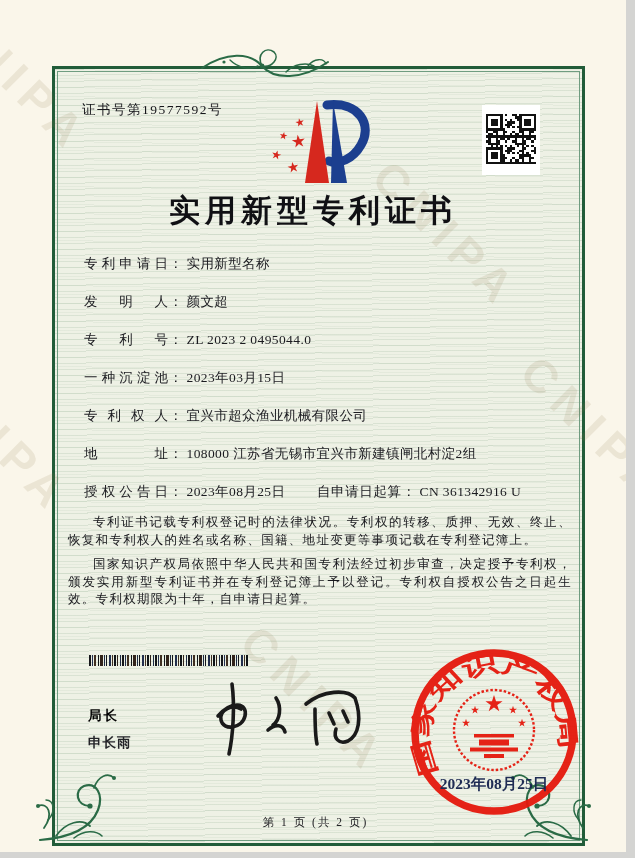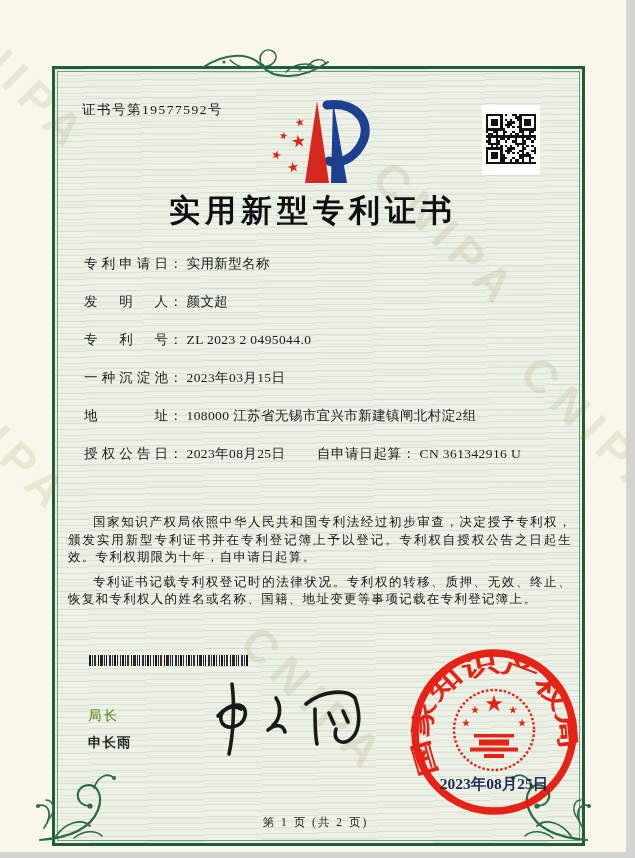--- a/index.html
+++ b/index.html
@@ -50,21 +50,21 @@
       line-height:17.6px;text-align:justify;color:#17171c;letter-spacing:1.3px;}
   .paras p{margin:0 0 7px 0;text-indent:2em;font-weight:500;}
 
   
   .barcode{position:absolute;left:89px;top:655px;width:162px;height:11px;z-index:2;
       display:flex;align-items:stretch;overflow:hidden;}
   .barcode span{display:block;height:100%;}
 
   
   .sig-title{position:absolute;left:88px;top:707px;z-index:2;font-family:"Liberation Sans",sans-serif;
-      font-size:13.5px;font-weight:400;color:#4d7c0f;letter-spacing:2px;}
+      font-size:13.5px;font-weight:700;color:#000000;letter-spacing:2px;}
   .sig-name{position:absolute;left:88px;top:734px;z-index:2;font-family:"Liberation Sans",sans-serif;
       font-size:13.5px;font-weight:700;color:#232328;letter-spacing:1px;}
   .sig-script{position:absolute;left:188px;top:678px;z-index:2;}
 
   
   .seal{position:absolute;left:406px;top:644px;width:176px;height:176px;z-index:4;opacity:.95;}
 
   .footer{position:absolute;left:52px;width:527px;top:815px;z-index:2;text-align:center;
       font-size:11.5px;letter-spacing:2px;color:#222226;}
 </style>
@@ -399,33 +399,36 @@
       <div class="frow">
         <span class="flabel">发明人</span><span class="fcolon">：</span><span class="fvalue">颜文超</span>
       </div>
       <div class="frow">
         <span class="flabel">专利号</span><span class="fcolon">：</span><span class="fvalue">ZL 2023 2 0495044.0</span>
       </div>
       <div class="frow">
         <span class="flabel">一种沉淀池</span><span class="fcolon">：</span><span class="fvalue">2023年03月15日</span>
       </div>
       <div class="frow">
+        <span class="flabel">专利权人</span><span class="fcolon">：</span><span class="fvalue">宜兴市超众渔业机械有限公司</span>
+      </div>
+      <div class="frow">
         <span class="flabel">地址</span><span class="fcolon">：</span><span class="fvalue">108000 江苏省无锡市宜兴市新建镇闸北村淀2组</span>
       </div>
       <div class="frow">
         <span class="flabel">授权公告日</span><span class="fcolon">：</span><span class="fvalue">2023年08月25日</span>
         <span class="pair2">
           <span class="flabel">自申请日起算</span><span class="fcolon">：</span><span class="fvalue">CN 361342916 U</span>
         </span>
       </div>
     </div>
 
     <div class="paras">
+      <p>专利证书记载专利权登记时的法律状况。专利权的转移、质押、无效、终止、恢复和专利权人的姓名或名称、国籍、地址变更等事项记载在专利登记簿上。</p>
       <p>国家知识产权局依照中华人民共和国专利法经过初步审查，决定授予专利权，颁发实用新型专利证书并在专利登记簿上予以登记。专利权自授权公告之日起生效。专利权期限为十年，自申请日起算。</p>
-      <p>专利证书记载专利权登记时的法律状况。专利权的转移、质押、无效、终止、恢复和专利权人的姓名或名称、国籍、地址变更等事项记载在专利登记簿上。</p>
     </div>
 
     <div class="barcode" id="barcode">
         <span style="width:2px;margin-right:1px;background:#15161a"></span>
         <span style="width:1px;margin-right:1px;background:#232f4e"></span>
         <span style="width:2px;margin-right:2px;background:#403023"></span>
         <span style="width:1px;margin-right:1px;background:#101418"></span>
         <span style="width:3px;margin-right:1px;background:#32241c"></span>
         <span style="width:1px;margin-right:1px;background:#1d2a44"></span>
         <span style="width:1px;margin-right:2px;background:#15161a"></span>

